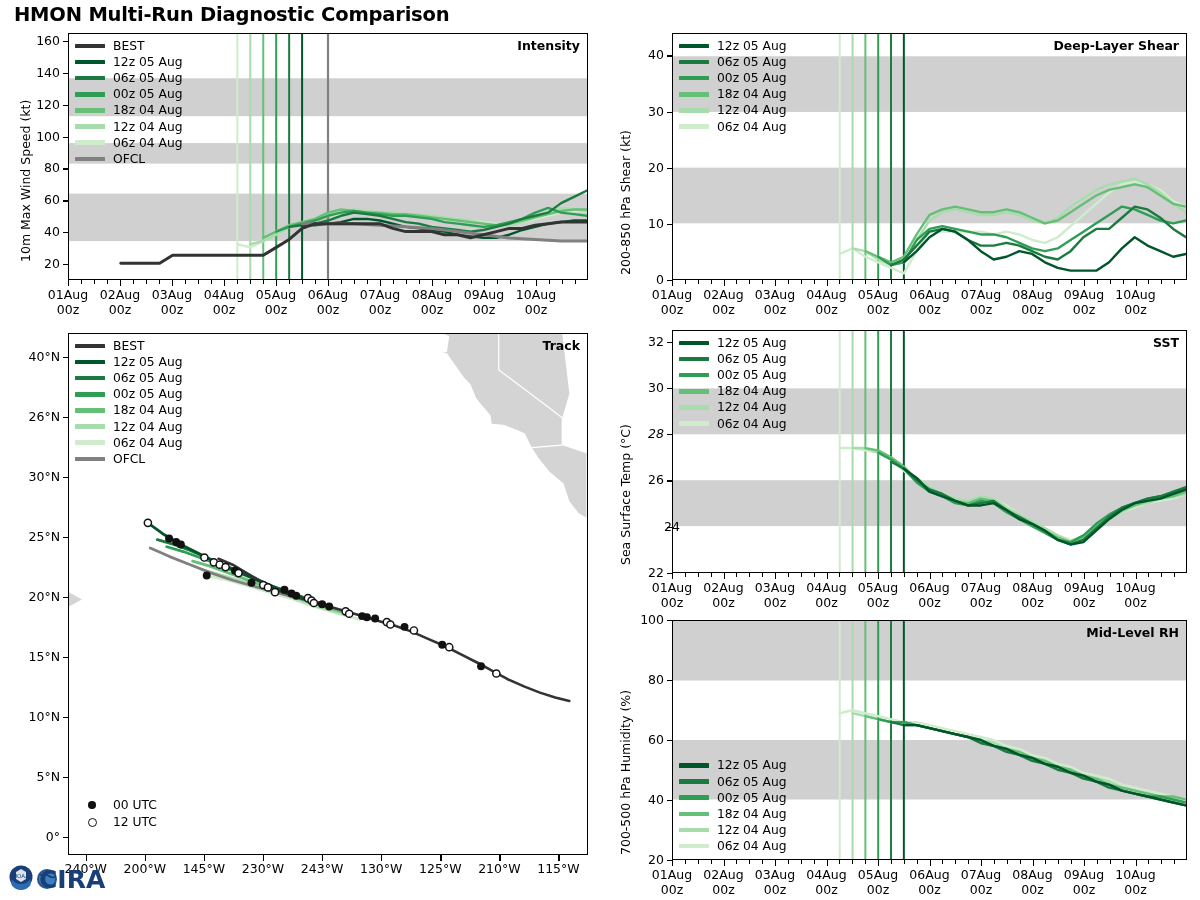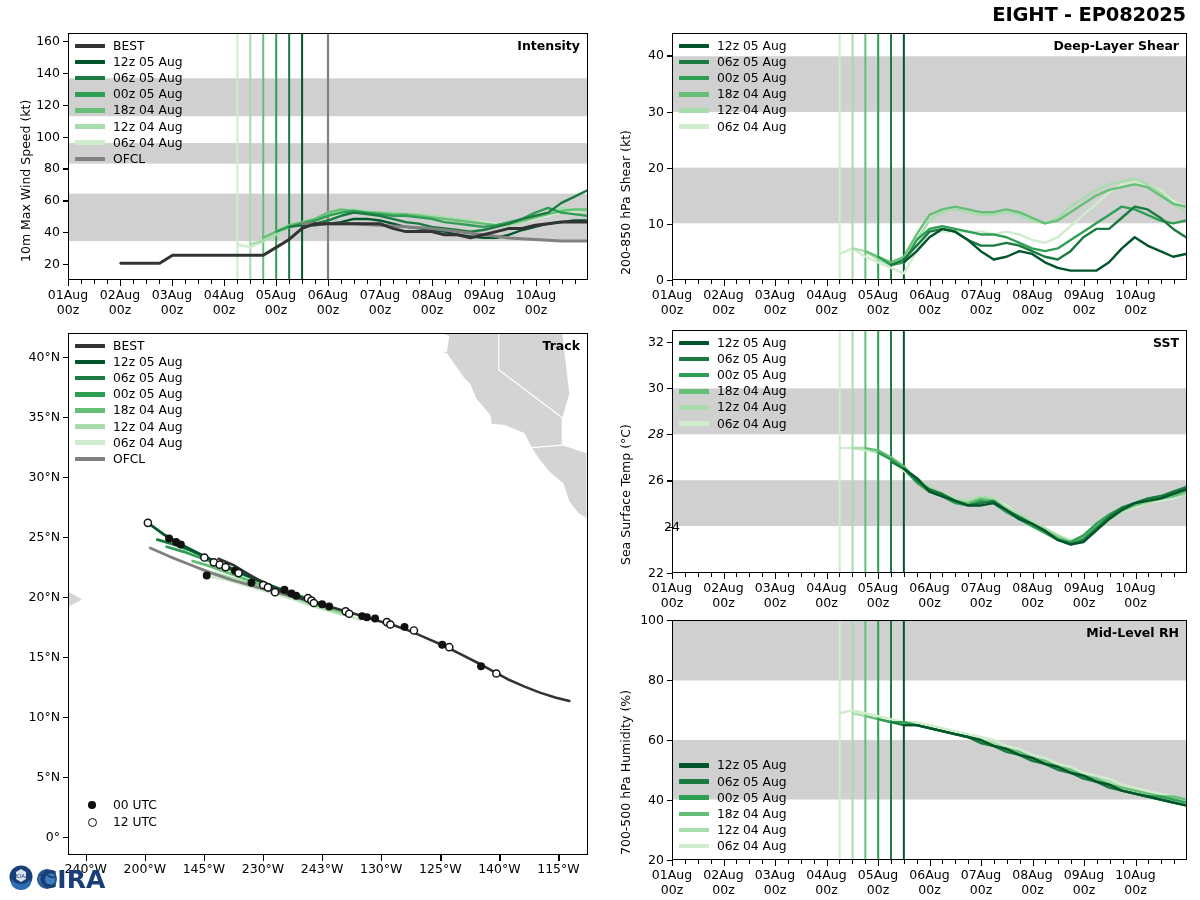--- a/index.html
+++ b/index.html
@@ -23,21 +23,21 @@
   .mlegend .dotwrap{width:30px;display:flex;justify-content:center;margin-right:6px;flex:none;}
   .dotf{width:7.5px;height:7.5px;border-radius:50%;background:#111;}
   .doto{width:7px;height:7px;border-radius:50%;background:#fff;border:1.4px solid #111;}
   .logo{position:absolute;left:6px;top:862px;width:112px;height:36px;}
 </style>
 </head>
 <body>
 
 <div class="fig">
 
-  <div class="title" id="title-right">EIGHT - EP082025</div>
+  <div class="title" id="title-left">HMON Multi-Run Diagnostic Comparison</div>
 
   <div class="panel" id="p-intensity" style="left:68px;top:33px;width:520px;height:247px;">
     <svg class="plotsvg" id="svg-intensity" viewBox="0 0 520 247" preserveAspectRatio="none">
         <rect x="0" y="160.94838709677418" width="520" height="47.80645161290323" fill="#d0d0d0"></rect>
         <rect x="0" y="109.95483870967743" width="520" height="20.716129032258067" fill="#d0d0d0"></rect>
         <rect x="0" y="44.61935483870968" width="520" height="38.24516129032256" fill="#d0d0d0"></rect>
         <line x1="169" y1="0" x2="169" y2="247" stroke="#cfeccd" stroke-width="2"></line>
         <line x1="182" y1="0" x2="182" y2="247" stroke="#a8dcac" stroke-width="2"></line>
         <line x1="195" y1="0" x2="195" y2="247" stroke="#66bf76" stroke-width="2"></line>
         <line x1="208" y1="0" x2="208" y2="247" stroke="#2f9e55" stroke-width="2"></line>
@@ -384,42 +384,42 @@
       <div class="ytick" style="left: 8px; top: 709px; width: 52px;">10°N</div>
       <div style="position: absolute; left: 63px; top: 717px; width: 5px; height: 1.3px; background: rgb(0, 0, 0);"></div>
       <div class="ytick" style="left: 8px; top: 649px; width: 52px;">15°N</div>
       <div style="position: absolute; left: 63px; top: 657px; width: 5px; height: 1.3px; background: rgb(0, 0, 0);"></div>
       <div class="ytick" style="left: 8px; top: 589px; width: 52px;">20°N</div>
       <div style="position: absolute; left: 63px; top: 597px; width: 5px; height: 1.3px; background: rgb(0, 0, 0);"></div>
       <div class="ytick" style="left: 8px; top: 529px; width: 52px;">25°N</div>
       <div style="position: absolute; left: 63px; top: 537px; width: 5px; height: 1.3px; background: rgb(0, 0, 0);"></div>
       <div class="ytick" style="left: 8px; top: 469px; width: 52px;">30°N</div>
       <div style="position: absolute; left: 63px; top: 477px; width: 5px; height: 1.3px; background: rgb(0, 0, 0);"></div>
-      <div class="ytick" style="left: 8px; top: 409px; width: 52px;">35°N</div>
+      <div class="ytick" style="left: 8px; top: 409px; width: 52px;">26°N</div>
       <div style="position: absolute; left: 63px; top: 417px; width: 5px; height: 1.3px; background: rgb(0, 0, 0);"></div>
       <div class="ytick" style="left: 8px; top: 349px; width: 52px;">40°N</div>
       <div style="position: absolute; left: 63px; top: 357px; width: 5px; height: 1.3px; background: rgb(0, 0, 0);"></div>
     </div>
   <div id="xt-track">
       <div style="position: absolute; left: 85.7273px; top: 855px; width: 1.3px; height: 6px; background: rgb(0, 0, 0);"></div>
       <div class="xtick" style="left: 53.7273px; top: 862px; width: 64px;">240°W</div>
       <div style="position: absolute; left: 144.818px; top: 855px; width: 1.3px; height: 6px; background: rgb(0, 0, 0);"></div>
       <div class="xtick" style="left: 112.818px; top: 862px; width: 64px;">200°W</div>
       <div style="position: absolute; left: 203.909px; top: 855px; width: 1.3px; height: 6px; background: rgb(0, 0, 0);"></div>
       <div class="xtick" style="left: 171.909px; top: 862px; width: 64px;">145°W</div>
       <div style="position: absolute; left: 263px; top: 855px; width: 1.3px; height: 6px; background: rgb(0, 0, 0);"></div>
       <div class="xtick" style="left: 231px; top: 862px; width: 64px;">230°W</div>
       <div style="position: absolute; left: 322.091px; top: 855px; width: 1.3px; height: 6px; background: rgb(0, 0, 0);"></div>
       <div class="xtick" style="left: 290.091px; top: 862px; width: 64px;">243°W</div>
       <div style="position: absolute; left: 381.182px; top: 855px; width: 1.3px; height: 6px; background: rgb(0, 0, 0);"></div>
       <div class="xtick" style="left: 349.182px; top: 862px; width: 64px;">130°W</div>
       <div style="position: absolute; left: 440.273px; top: 855px; width: 1.3px; height: 6px; background: rgb(0, 0, 0);"></div>
       <div class="xtick" style="left: 408.273px; top: 862px; width: 64px;">125°W</div>
       <div style="position: absolute; left: 499.364px; top: 855px; width: 1.3px; height: 6px; background: rgb(0, 0, 0);"></div>
-      <div class="xtick" style="left: 467.364px; top: 862px; width: 64px;">140°W</div>
+      <div class="xtick" style="left: 467.364px; top: 862px; width: 64px;">210°W</div>
       <div style="position: absolute; left: 558.455px; top: 855px; width: 1.3px; height: 6px; background: rgb(0, 0, 0);"></div>
       <div class="xtick" style="left: 526.455px; top: 862px; width: 64px;">115°W</div>
     </div>
 
   <div class="panel" id="p-sst" style="left:672px;top:330px;width:515px;height:243px;">
     <svg class="plotsvg" id="svg-sst" viewBox="0 0 515 243" preserveAspectRatio="none">
         <rect x="0" y="150.42857142857144" width="515" height="46.28571428571428" fill="#d0d0d0"></rect>
         <rect x="0" y="57.85714285714286" width="515" height="46.28571428571428" fill="#d0d0d0"></rect>
         <line x1="167.375" y1="0" x2="167.375" y2="243" stroke="#cfeccd" stroke-width="2"></line>
         <line x1="180.25" y1="0" x2="180.25" y2="243" stroke="#a8dcac" stroke-width="2"></line>

